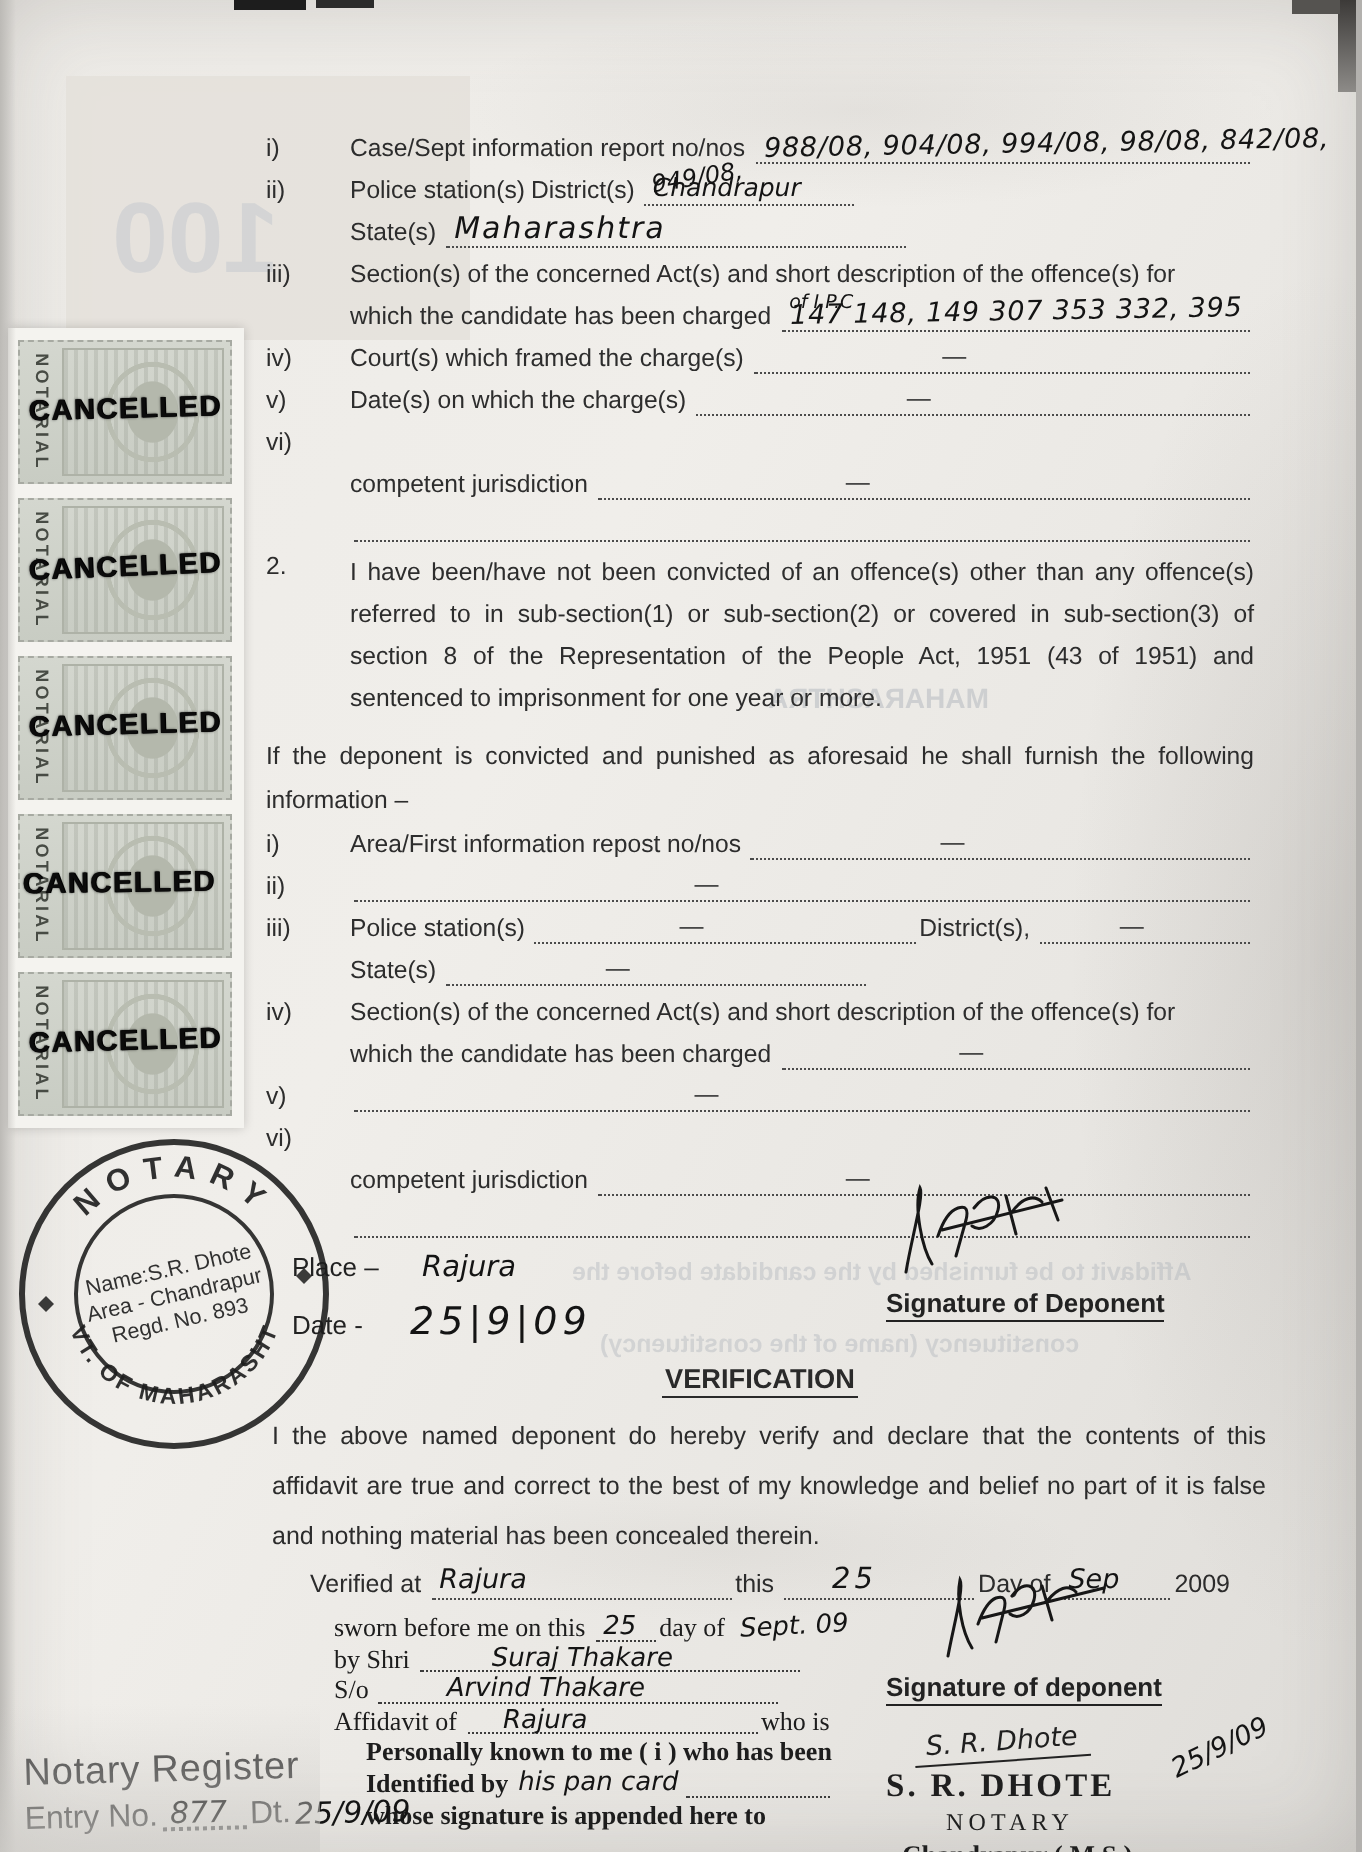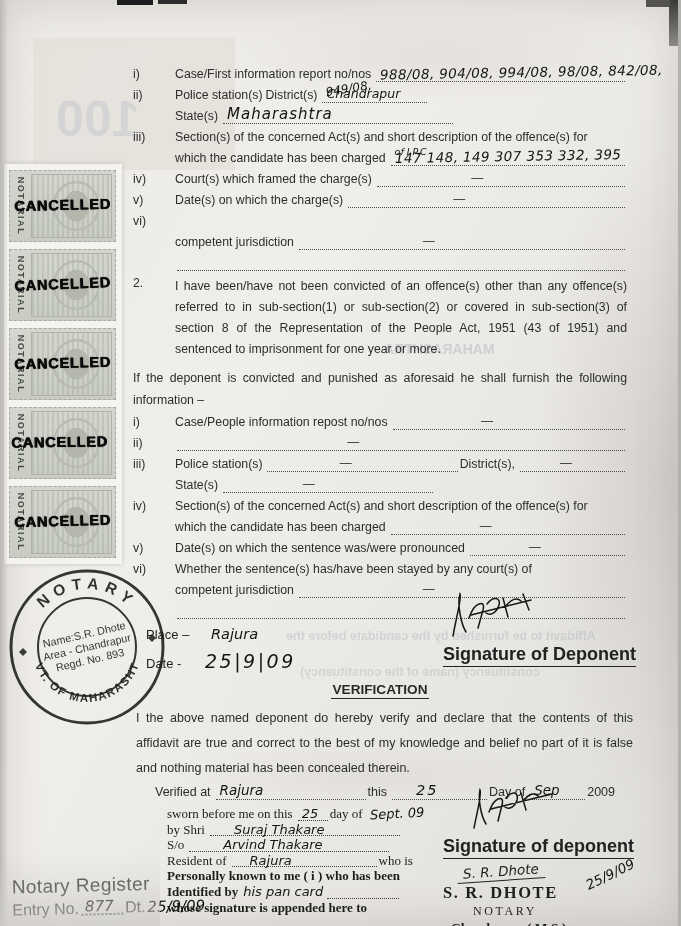--- a/index.html
+++ b/index.html
@@ -26,33 +26,33 @@
   .dash{position:absolute;left:38%;bottom:-3px;font-size:12px;color:#333;}
   .hw{font-family:"DejaVu Sans",sans-serif;font-style:italic;color:#141414;}
   .fill>.hw{position:absolute;left:4px;bottom:-2px;white-space:nowrap;}
   .hwbig{font-size:13.5px;transform:rotate(-1deg);letter-spacing:.4px;}
   .hwsup{position:absolute;right:-4px;top:-10px;font-size:9.5px;}
   .hwabove{position:absolute;right:-16px;top:-15px;font-size:12px;transform:rotate(-9deg);white-space:nowrap;}
   .para{display:flex;}
   .ptext{flex:1;text-align:justify;line-height:21px;}
   .just{text-align:justify;line-height:21.5px;}
   
-  .sigl{position:absolute;font-weight:bold;font-size:18px;color:#222;
+  .sigl{position:absolute;font-weight:bold;font-size:13px;color:#222;
         border-bottom:1.6px solid #222;padding-bottom:1px;}
   .vhead{position:absolute;left:133px;width:494px;text-align:center;font-weight:bold;
         font-size:13.6px;color:#2a2a2a;}
   .vhead span{border-bottom:1.6px solid #2a2a2a;padding:0 2px 1px;}
   .scribble{position:absolute;}
   
   .sworn{position:absolute;left:167px;top:806px;width:318px;font-family:"Liberation Serif",serif;
         font-size:13px;color:#1d1d1d;}
   .sworn .row{height:15.6px;line-height:15.6px;}
   .sworn .fill{border-bottom:1.6px dotted #3c3c3c;height:11px;margin-bottom:1px;}
   .sworn .hwv{font-size:13px;}
-  .bold{font-weight:bold;}
+  .bold{font-weight:bold;margin-left:16px;}
   
   .nblock{position:absolute;left:443px;top:862px;width:210px;color:#1f1f1f;}
   .hwname{display:inline-block;font-family:"DejaVu Sans",sans-serif;font-style:italic;font-size:13.5px;
         border-bottom:1.2px solid #222;transform:rotate(-4deg);margin-left:14px;padding:0 6px 1px;}
   .stampname{font-family:"Liberation Serif",serif;font-weight:bold;font-size:16.5px;letter-spacing:1.6px;margin-top:2px;}
   .stamptitle{font-family:"Liberation Serif",serif;font-size:12px;letter-spacing:2.6px;margin:1px 0 0 30px;}
   .stampplace{font-family:"Liberation Serif",serif;font-weight:bold;font-size:13.5px;margin:1px 0 0 8px;}
   .hwdate2{position:absolute;left:584px;top:866px;transform:rotate(-26deg);font-size:13.5px;}
   
   .register{position:absolute;left:12px;top:874px;transform:rotate(-1.5deg);color:#3e3e3e;}
@@ -93,21 +93,21 @@
   <div class="bt" style="left:56px;top:90px;font-size:50px;color:#c6cacf;opacity:.55;">100</div>
   <div class="bt" style="left:384px;top:341px;font-size:14px;">MAHARASHTRA</div>
   <div class="bt" style="left:286px;top:629px;font-size:12.5px;opacity:.38;">Affidavit to be furnished by the candidate before the</div>
   <div class="bt" style="left:300px;top:665px;font-size:12.5px;opacity:.38;">constituency (name of the constituency)</div>
 
   <div class="content">
 
     <div class="blk" style="top:64px;">
       <div class="row">
         <span class="num">i)</span>
-        <span class="lbl">Case/First information report no/nos</span>
+        <span class="lbl">Case/Sept information report no/nos</span>
         <span class="fill">
             <span class="hw hwbig">988/08, 904/08, 994/08, 98/08, 842/08,</span>
           </span>
       </div>
       <div class="row">
         <span class="num">ii)</span>
         <span class="lbl">Police station(s)</span>
         <span class="lbl">District(s)</span>
         <span class="fill fw105">
           <span class="hw" style="font-size:12.5px;">Chandrapur</span>
@@ -166,21 +166,21 @@
     <div class="blk para" style="top:276px;">
       <span class="num">2.</span>
       <span class="ptext">I have been/have not been convicted of an offence(s) other than any offence(s) referred to in sub-section(1) or sub-section(2) or covered in sub-section(3) of section 8 of the Representation of the People Act, 1951 (43 of 1951) and sentenced to imprisonment for one year or more.</span>
     </div>
 
     <div class="blk just" style="top:368px;">If the deponent is convicted and punished as aforesaid he shall furnish the following information –</div>
 
     <div class="blk" style="top:412px;">
       <div class="row">
         <span class="num">i)</span>
-        <span class="lbl">Case/People information repost no/nos</span>
+        <span class="lbl">Area/First information repost no/nos</span>
         <span class="fill">
             <span class="dash">—</span>
           </span>
       </div>
       <div class="row">
         <span class="num">ii)</span>
         <span class="fill">
             <span class="dash">—</span>
           </span>
       </div>
@@ -208,28 +208,26 @@
       </div>
       <div class="row">
         <span class="num"></span>
         <span class="lbl">which the candidate has been charged</span>
         <span class="fill">
             <span class="dash">—</span>
           </span>
       </div>
       <div class="row">
         <span class="num">v)</span>
-        <span class="lbl">Date(s) on which the sentence was/were pronounced</span>
         <span class="fill">
             <span class="dash">—</span>
           </span>
       </div>
       <div class="row">
         <span class="num">vi)</span>
-        <span class="lbl">Whether the sentence(s) has/have been stayed by any court(s) of</span>
       </div>
       <div class="row">
         <span class="num"></span>
         <span class="lbl">competent jurisdiction</span>
         <span class="fill">
             <span class="dash">—</span>
           </span>
       </div>
       <div class="row">
         <span class="num"></span>
@@ -280,31 +278,31 @@
       <span class="lbl">sworn before me on this</span>
       <span class="fill" style="flex:0 0 30px;">
           <span class="hw hwv">25</span>
         </span>
       <span class="lbl">day of</span>
       <span class="hw hwv" style="margin-left:4px;transform:rotate(-3deg);">Sept. 09</span>
     </div>
     <div class="row">
       <span class="lbl">by Shri</span>
       <span class="fill" style="flex:0 0 190px;">
-          <span class="hw hwv" style="left:24px;margin-top:44px;">Suraj Thakare</span>
+          <span class="hw hwv" style="left:36px;margin-top:44px;">Suraj Thakare</span>
         </span>
     </div>
     <div class="row">
       <span class="lbl">S/o</span>
       <span class="fill" style="flex:0 0 200px;">
           <span class="hw hwv" style="left:34px;">Arvind Thakare</span>
         </span>
     </div>
     <div class="row">
-      <span class="lbl">Resident of</span>
+      <span class="lbl">Affidavit of</span>
       <span class="fill" style="flex:0 0 145px;">
           <span class="hw hwv" style="left:18px;">Rajura</span>
         </span>
       <span class="lbl">who is</span>
     </div>
     <div class="row bold">Personally known to me ( i ) who has been</div>
     <div class="row bold">
       <span class="lbl">Identified by</span>
       <span class="hw hwv" style="font-weight:normal;margin:0 2px;">his pan card</span>
       <span class="fill" style="flex:0 0 72px;"></span>

